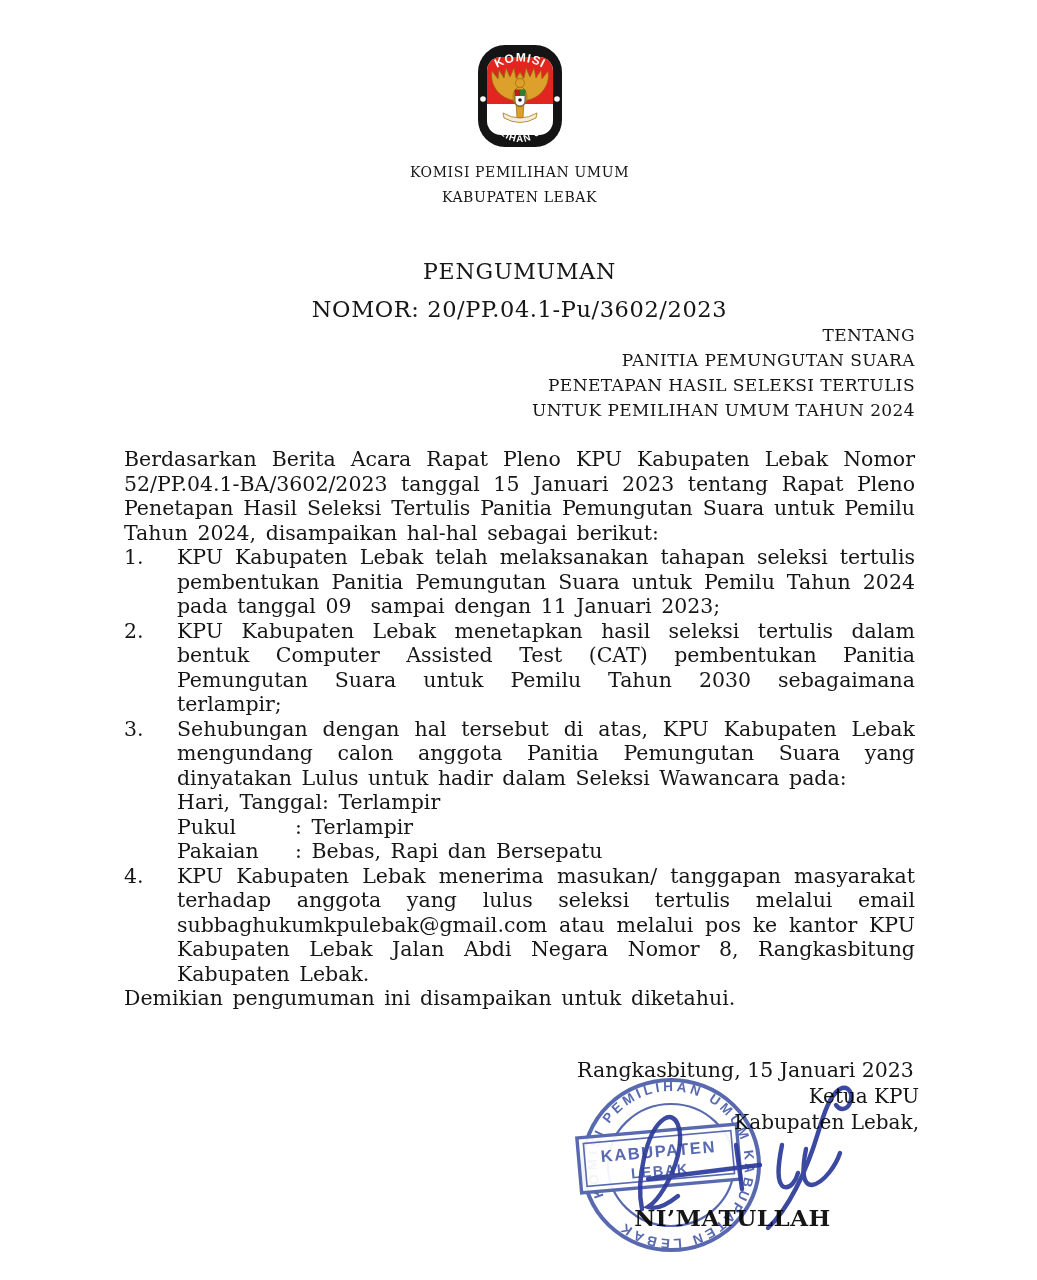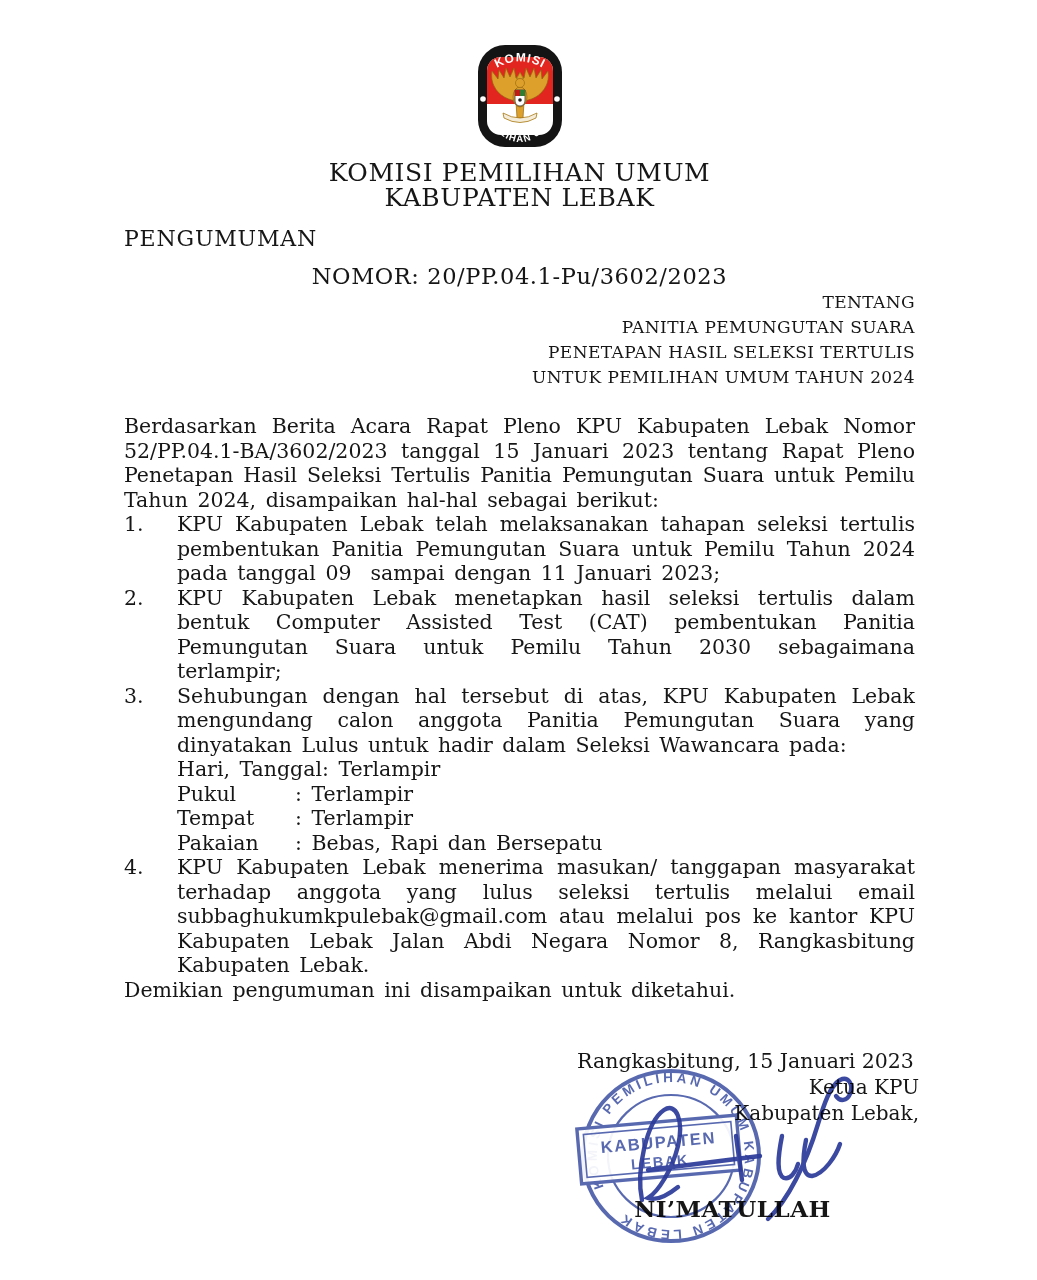--- a/index.html
+++ b/index.html
@@ -9,22 +9,22 @@
     margin:0 auto;
     background:#ffffff;
     overflow:hidden;
     font-family:"DejaVu Serif", serif;
     color:#161616;
     box-sizing:border-box;
     padding:0 122px 0 124px;
   }
   
   .logo-wrap{margin:44px auto 0 auto;width:86px;height:104px;}
-  .org-header{margin-top:12px;text-align:center;font-size:25px;line-height:25px;letter-spacing:.6px;}
-  .h-pengumuman{margin-top:16px;font-size:22px;line-height:26px;letter-spacing:.8px;}
+  .org-header{margin-top:12px;text-align:center;font-size:14px;line-height:25px;letter-spacing:.6px;}
+  .h-pengumuman{margin-top:49px;text-align:center;font-size:22px;line-height:26px;letter-spacing:.8px;}
   .h-nomor{margin-top:10px;text-align:center;font-size:22.5px;line-height:28px;letter-spacing:.6px;}
   .h-tentang{text-align:right;font-size:17px;line-height:25px;letter-spacing:.4px;}
   
   .doc-body{margin-top:24px;font-size:20.5px;line-height:24.5px;word-spacing:3px;}
   .just{text-align:justify;}
   ol.items{list-style:none;margin:0;padding:0;}
   ol.items li{display:flex;align-items:flex-start;}
   .num{flex:0 0 53px;}
   .itxt{flex:1 1 auto;}
   .details{margin:0;}
@@ -117,21 +117,20 @@
         <span class="num">2.</span>
         <span class="itxt just">KPU Kabupaten Lebak menetapkan hasil seleksi tertulis dalam bentuk Computer Assisted Test (CAT) pembentukan Panitia Pemungutan Suara untuk Pemilu Tahun 2030 sebagaimana terlampir;</span>
       </li>
       <li>
         <span class="num">3.</span>
         <span class="itxt">
           <span class="just" style="display:block">Sehubungan dengan hal tersebut di atas, KPU Kabupaten Lebak mengundang calon anggota Panitia Pemungutan Suara yang dinyatakan Lulus untuk hadir dalam Seleksi Wawancara pada:</span>
           <span class="details" style="display:block">
             <span class="detail-row" style="display:block"><span class="dlabel">Hari, Tanggal</span><span>:</span> <span class="italic">Terlampir</span></span>
             <span class="detail-row" style="display:block"><span class="dlabel">Pukul</span><span>:</span> <span class="italic">Terlampir</span></span>
-            <span class="detail-row" style="display:block"><span class="dlabel">Tempat</span><span>:</span> <span class="italic">Terlampir</span></span>
             <span class="detail-row" style="display:block"><span class="dlabel">Pakaian</span><span>:</span> <span>Bebas, Rapi dan Bersepatu</span></span>
           </span>
         </span>
       </li>
       <li>
         <span class="num">4.</span>
         <span class="itxt just">KPU Kabupaten Lebak menerima masukan/ tanggapan masyarakat terhadap anggota yang lulus seleksi tertulis melalui email subbaghukumkpulebak@gmail.com atau melalui pos ke kantor KPU Kabupaten Lebak Jalan Abdi Negara Nomor 8, Rangkasbitung Kabupaten Lebak.</span>
       </li>
     </ol>
 

